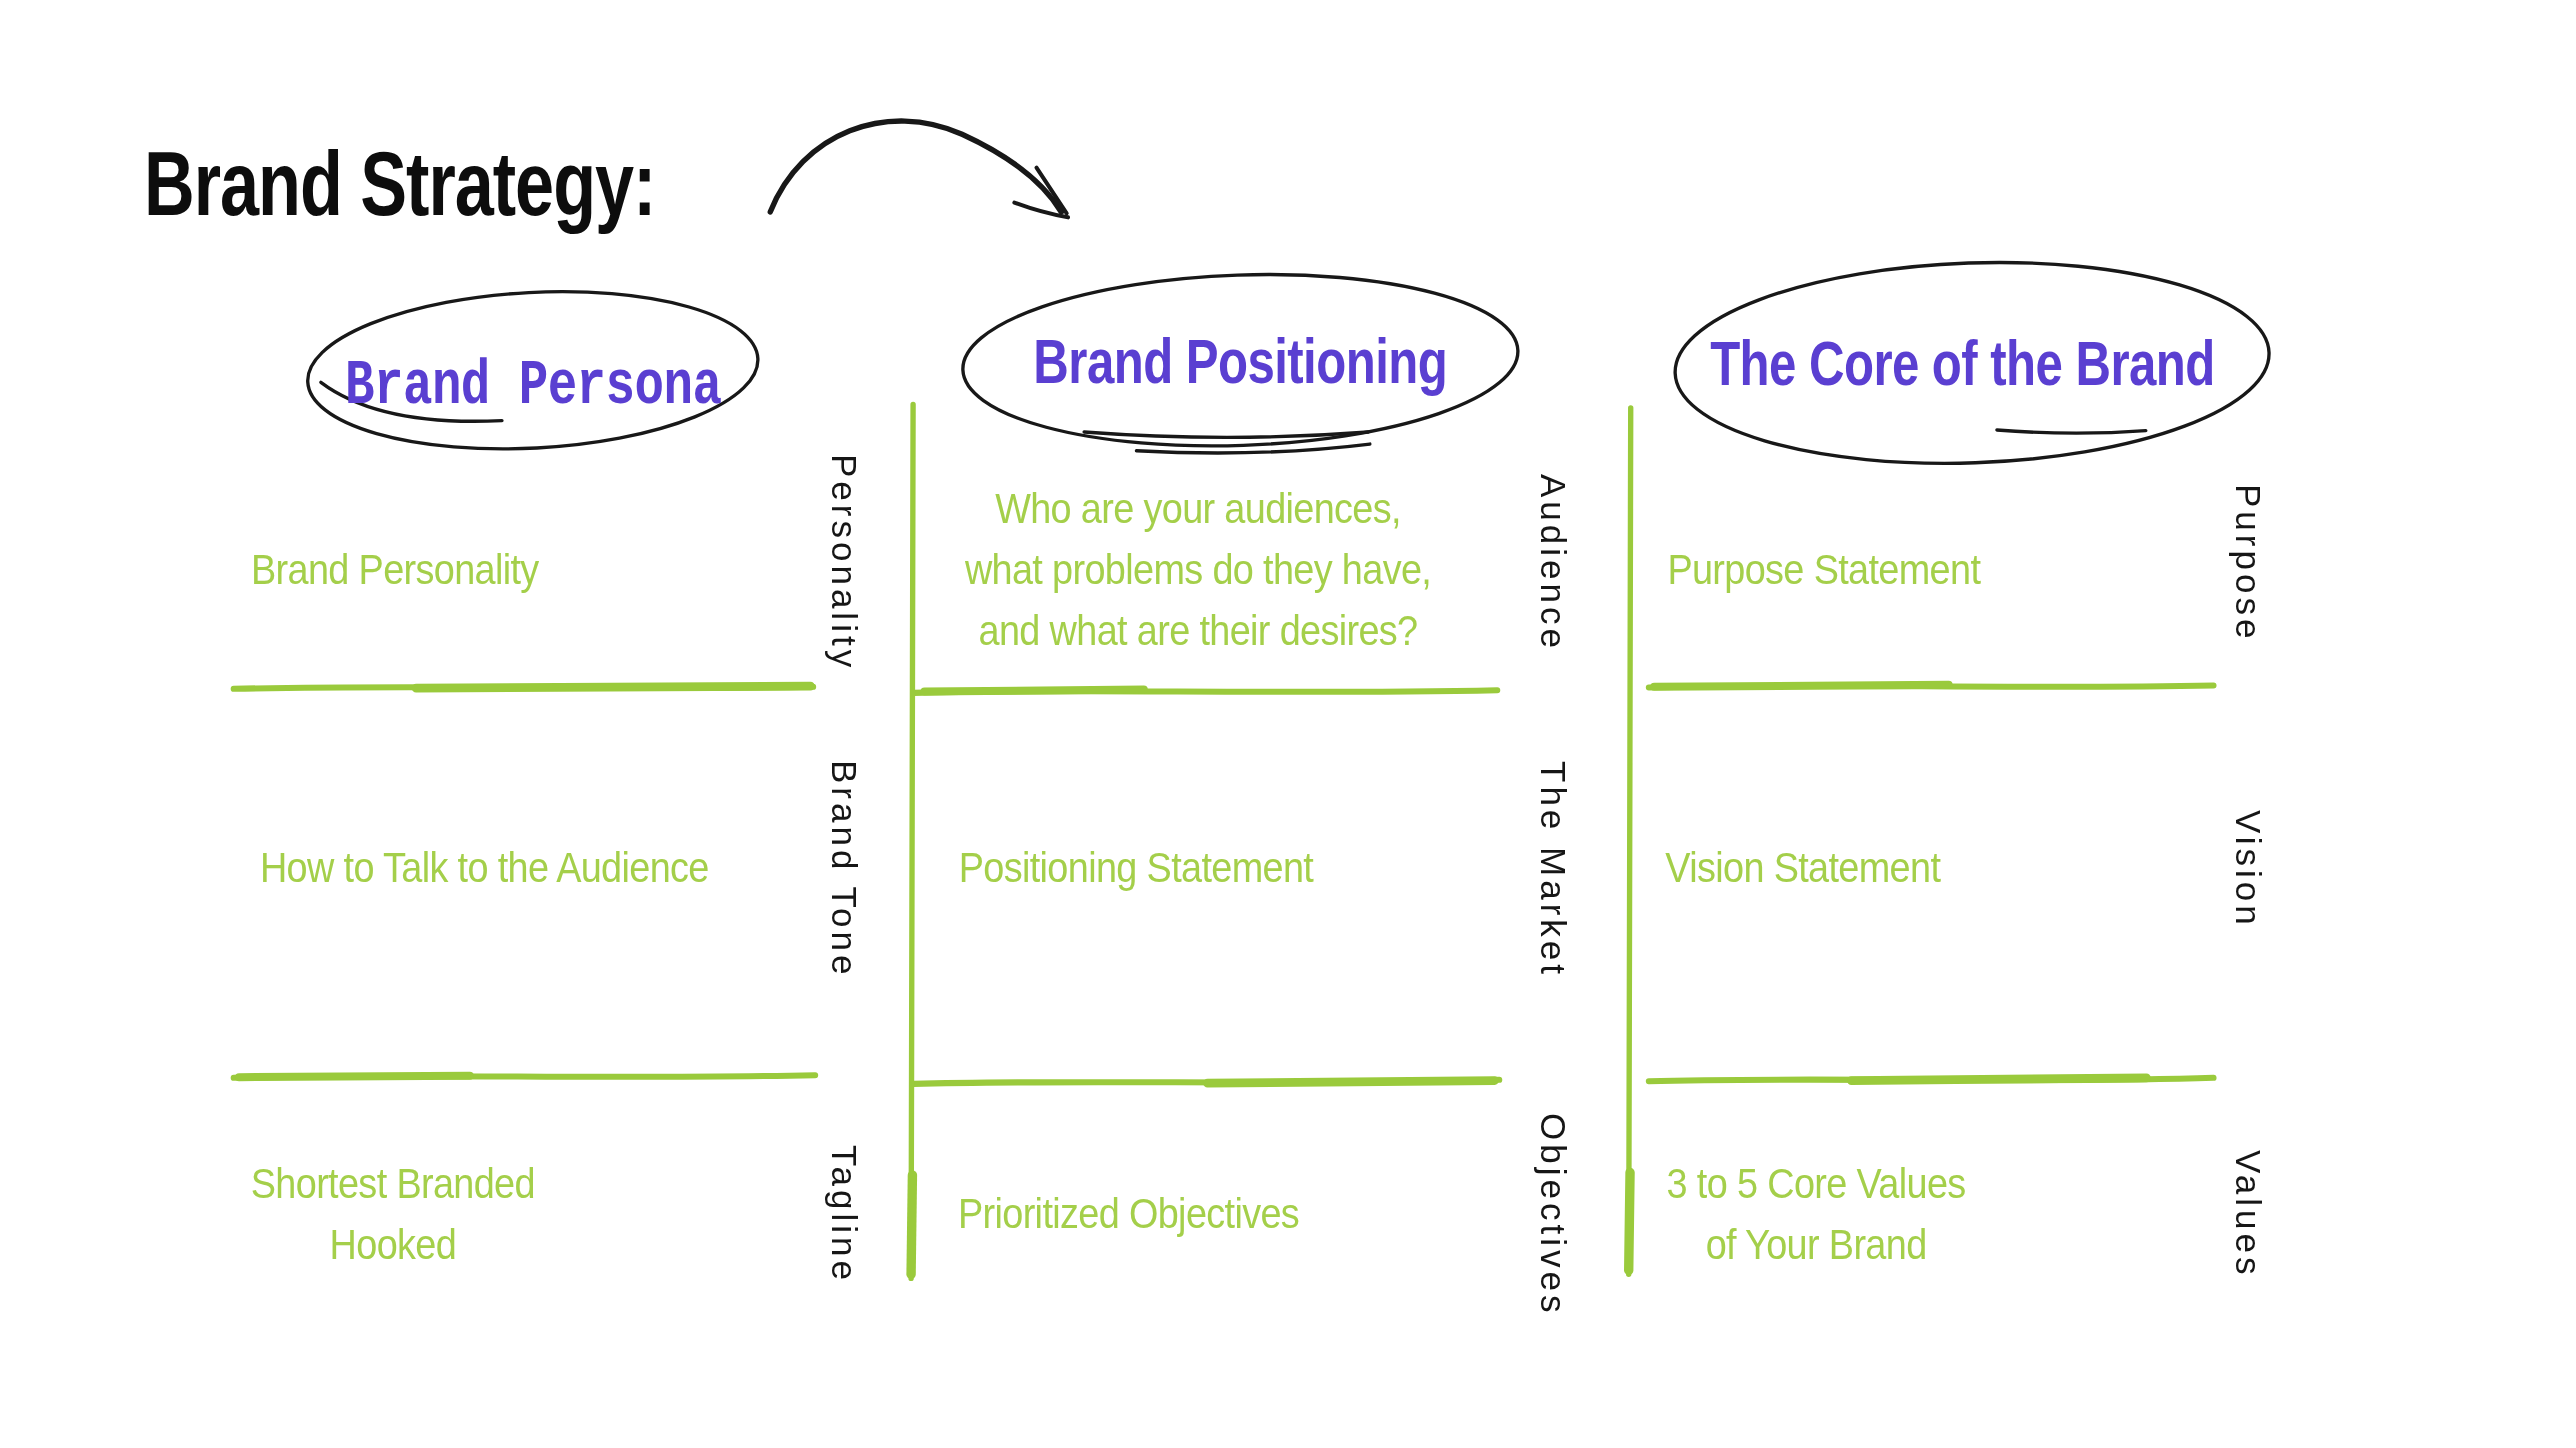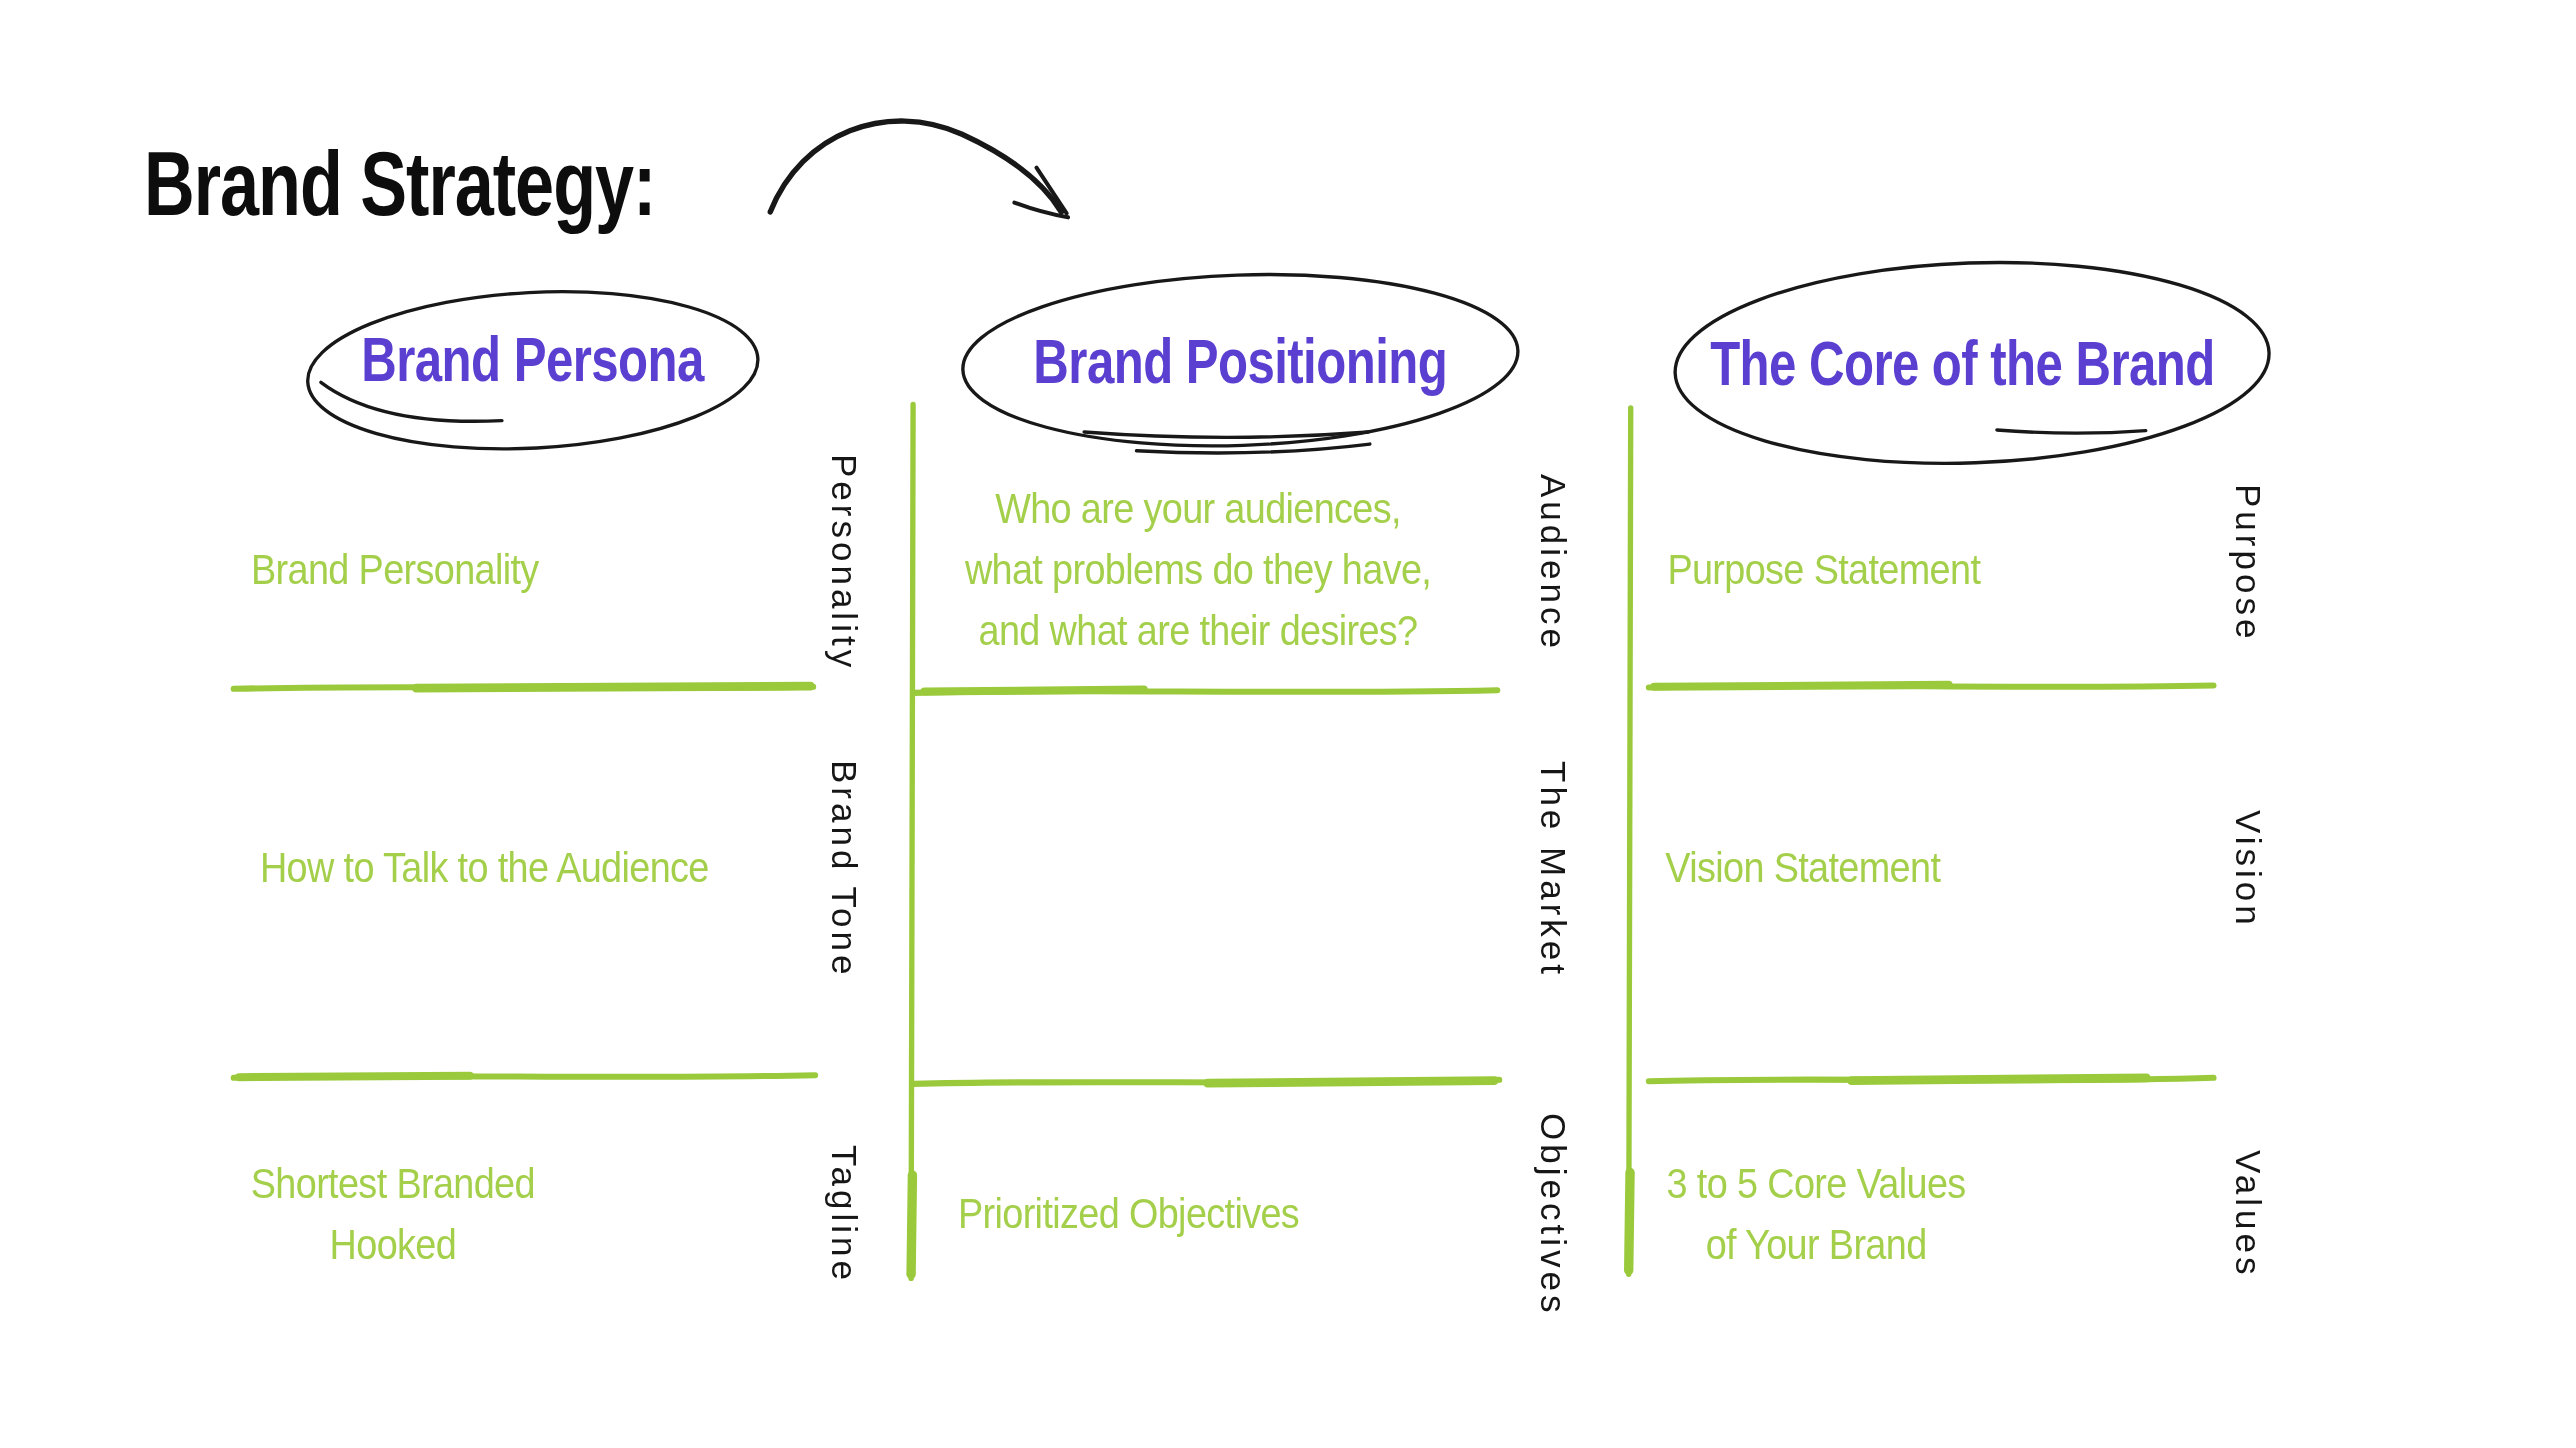--- a/index.html
+++ b/index.html
@@ -41,21 +41,21 @@
   }
   .cell .condense{display:inline-block;transform:scaleX(.9);transform-origin:50% 50%;}
 
   .side-label{
     position:absolute;z-index:2;display:flex;align-items:center;justify-content:center;
     color:#161616;font-size:35px;letter-spacing:4px;
     writing-mode:vertical-rl;text-orientation:mixed;white-space:nowrap;
   }
 
   
-  .hdr-1{left:288px;top:256px;width:490px;height:111px;}
+  .hdr-1{left:288px;top:284px;width:490px;height:111px;font-family:Liberation Mono, monospace;}
   .hdr-2{left:942px;top:258px;width:597px;height:111px;}
   .hdr-3{left:1660px;top:260px;width:604px;height:111px;}
 
   
   .r1{top:416px;height:215px;}
   .r2{top:711px;height:221px;}
   .r3{top:1060px;height:215px;}
   
   .c1{left:235px;width:590px;}
   .c2{left:939px;width:597px;}
@@ -160,20 +160,23 @@
     <div class="condense">How to Talk to the Audience</div>
   </div>
 
   <div class="cell c2 r1">
     <div class="condense">
       <div>Who are your audiences,</div>
       <div>what problems do they have,</div>
       <div>and what are their desires?</div>
     </div>
   </div>
+  <div class="cell c2 r2">
+    <div class="condense">Positioning Statement</div>
+  </div>
   <div class="cell c3 r1">
     <div class="condense">Purpose Statement</div>
   </div>
 
   <div class="cell c2 r3">
     <div class="condense">Prioritized Objectives</div>
   </div>
   <div class="cell c3 r2">
     <div class="condense">Vision Statement</div>
   </div>

